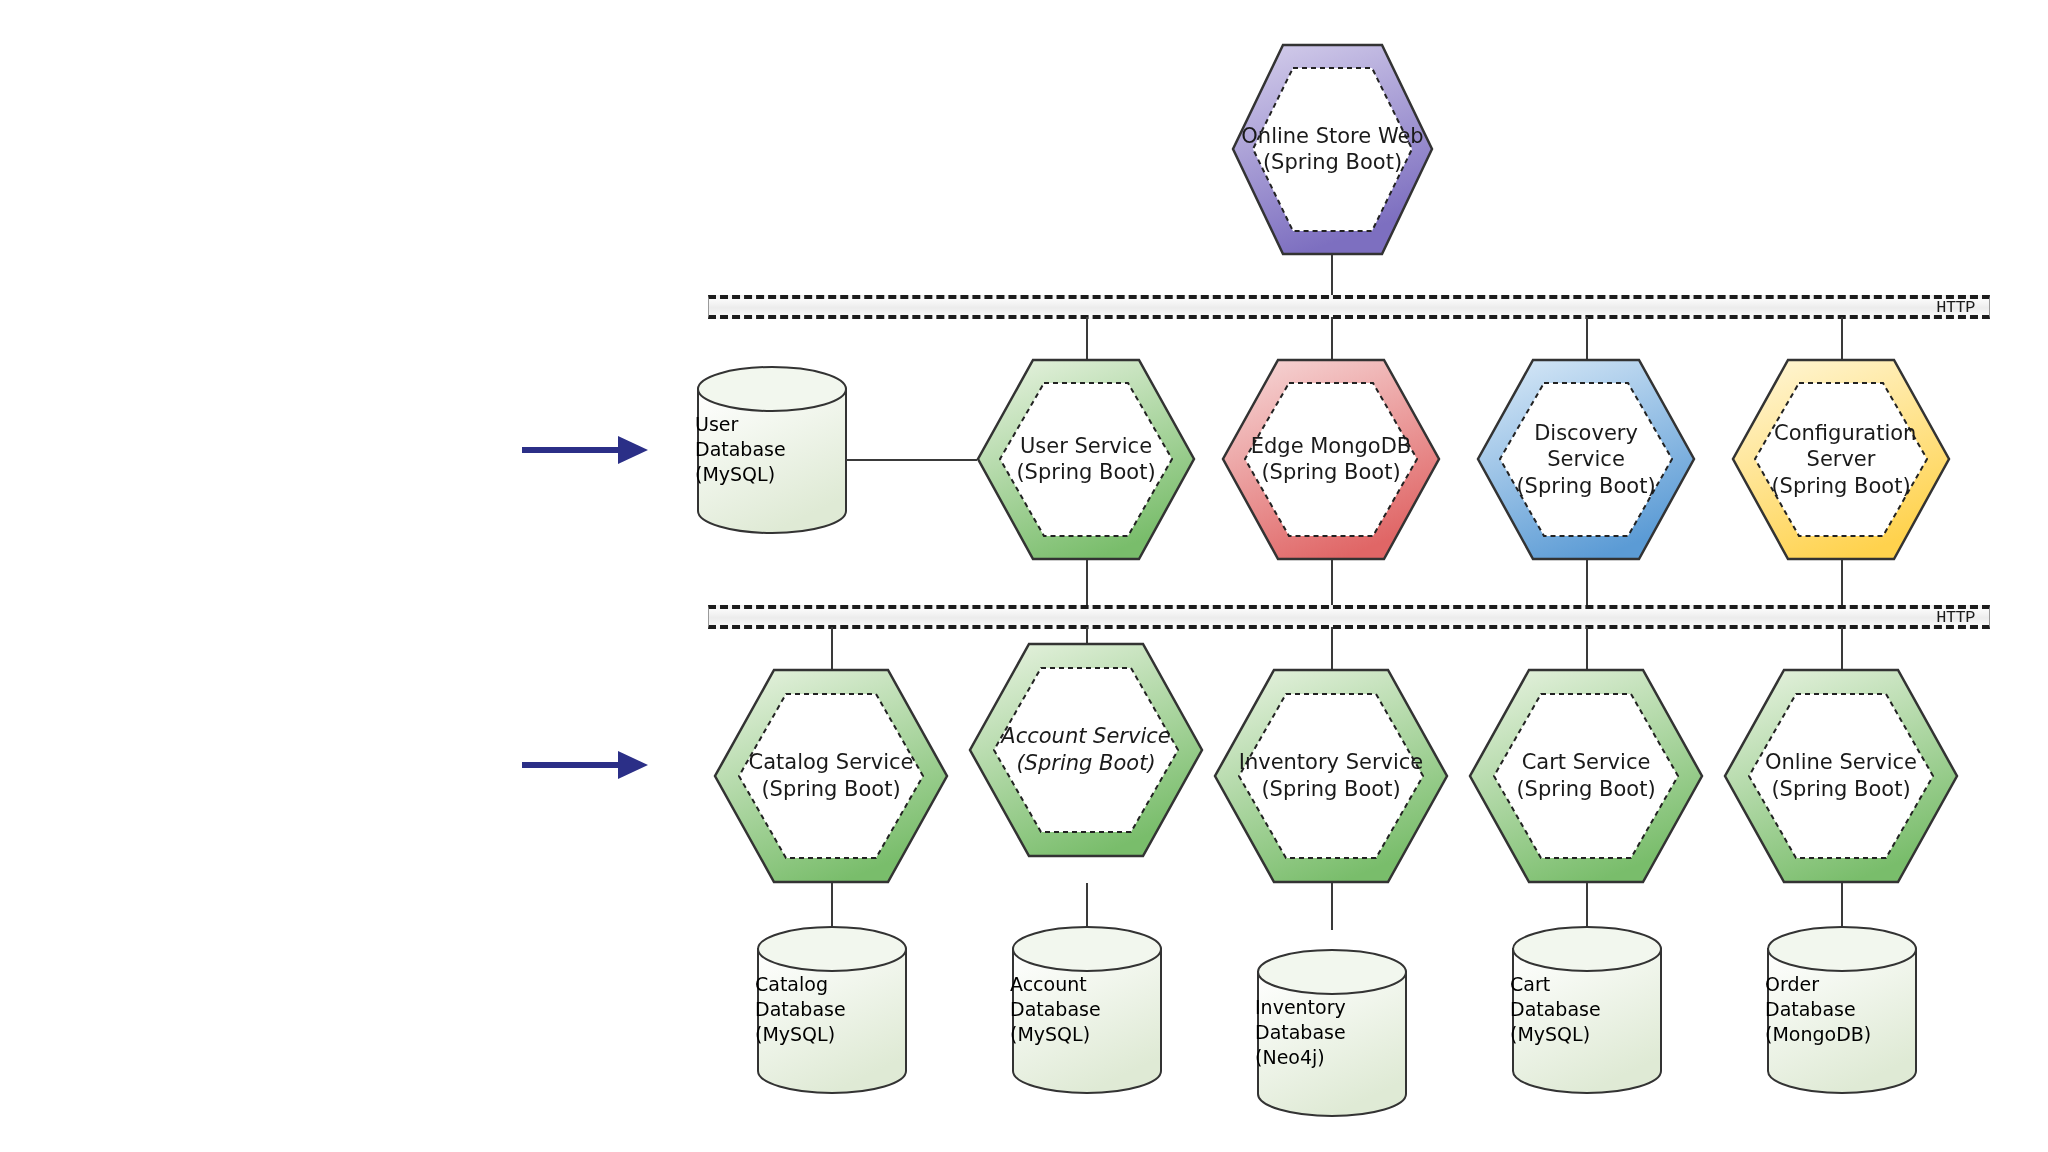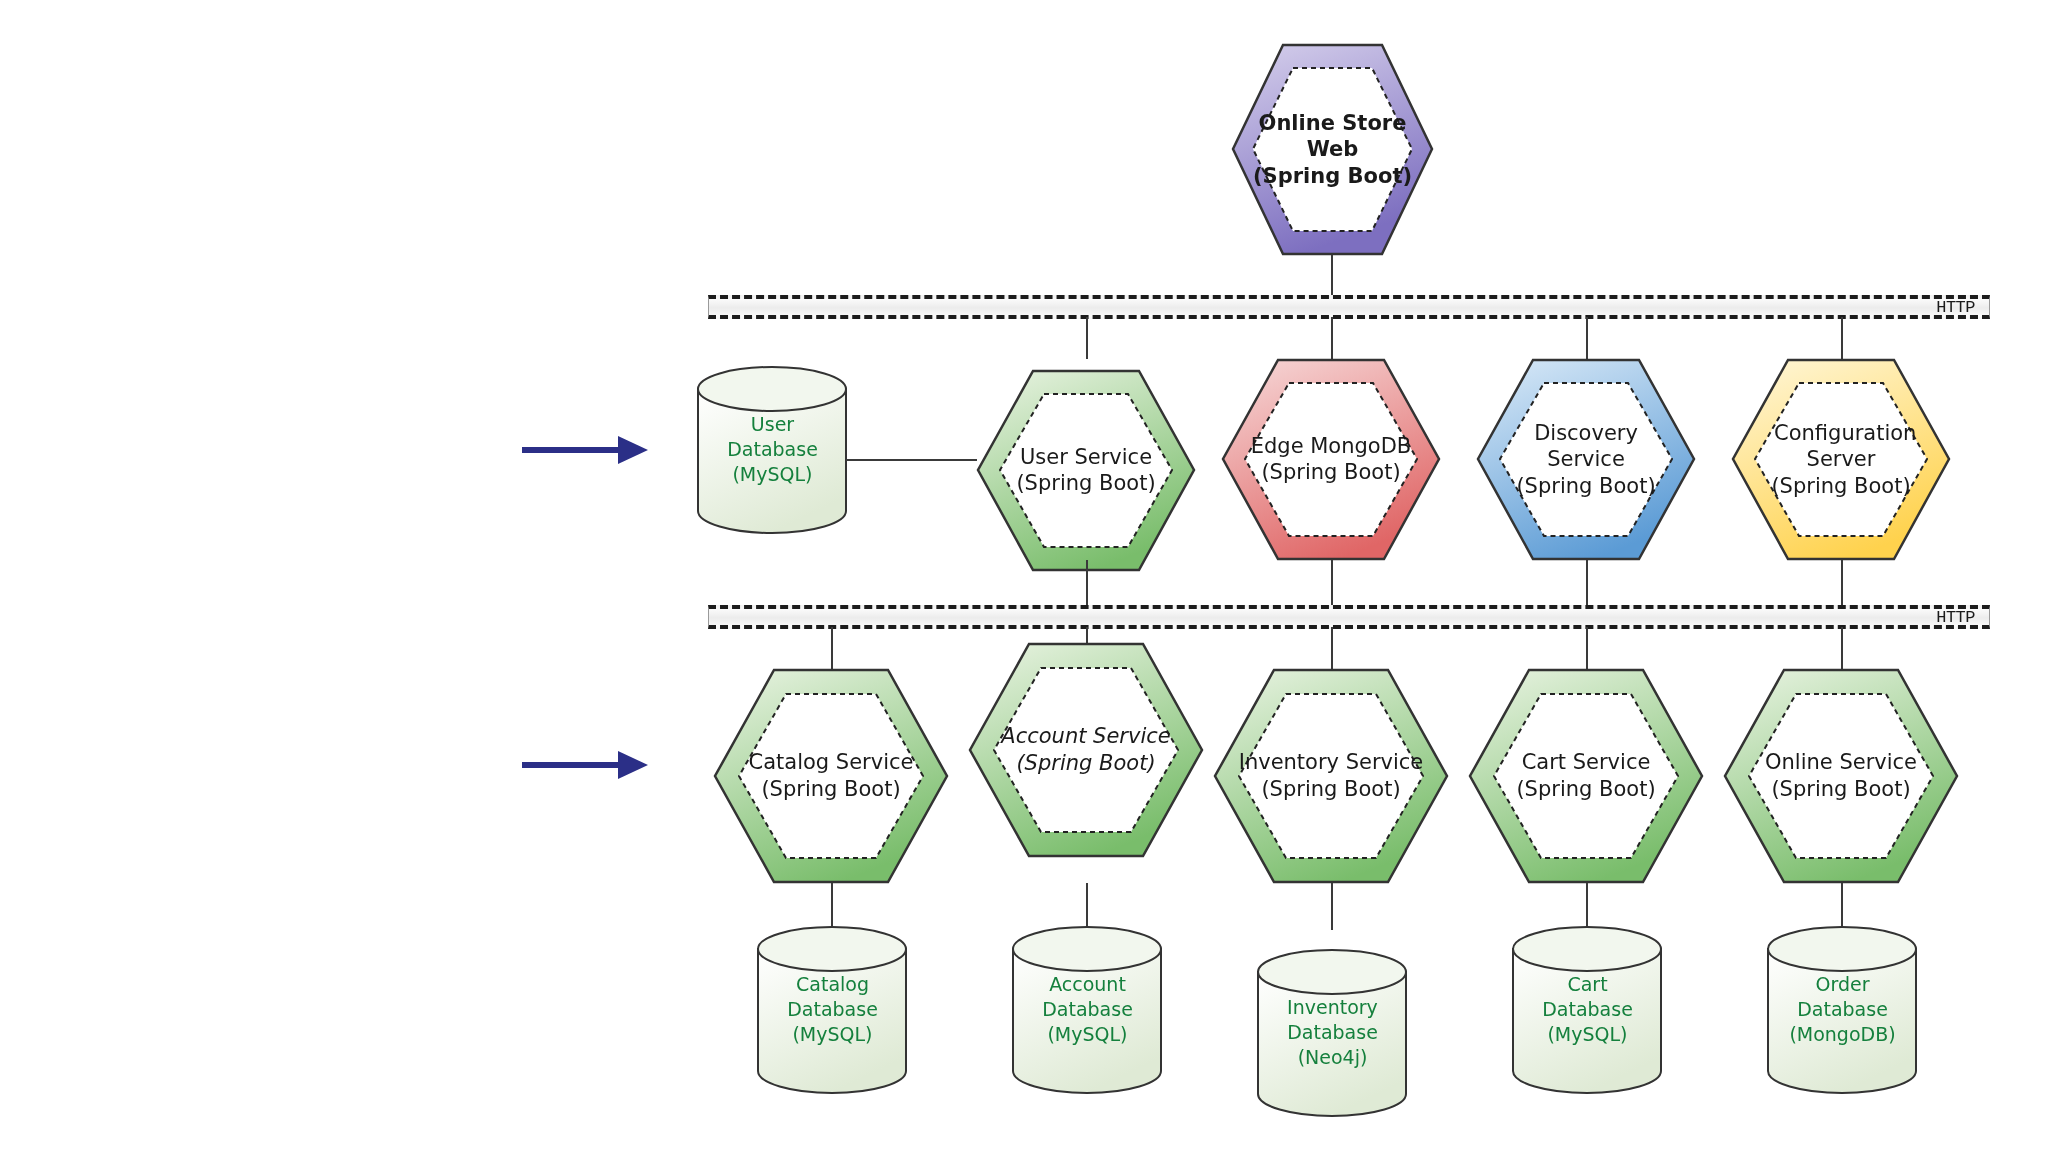--- a/index.html
+++ b/index.html
@@ -35,24 +35,23 @@
     pointer-events: none;
     padding: 0 6px;
   }
 
   .cyl { position: absolute; }
   .cyl .cy-label {
     position: absolute;
     left: 0; right: 0;
     top: 50%;
     transform: translateY(-50%);
-    text-align: center;
     font-size: 19px;
     line-height: 1.32;
-    color: #15803d;
+    color: #000000;
     font-family: "DejaVu Sans", sans-serif;
     pointer-events: none;
   }
 
   .bus {
     position: absolute;
     background: linear-gradient(180deg,#fbfbfb 0%,#ececec 55%,#f7f7f7 100%);
     border-top: 4px dashed #1c1c1c;
     border-bottom: 4px dashed #1c1c1c;
     border-left: 1px solid #9a9a9a;
@@ -84,21 +83,21 @@
   <svg class="lane-arrow" style="left:520px; top:432px;" width="130" height="36">
     <line x1="2" y1="18" x2="100" y2="18" stroke="#2b2f87" stroke-width="6"></line>
     <polygon points="98,4 128,18 98,32" fill="#2b2f87"></polygon>
   </svg>
 
   <svg class="lane-arrow" style="left:520px; top:747px;" width="130" height="36">
     <line x1="2" y1="18" x2="100" y2="18" stroke="#2b2f87" stroke-width="6"></line>
     <polygon points="98,4 128,18 98,32" fill="#2b2f87"></polygon>
   </svg>
 
-  <div class="hex" style="left:1230px; top:42px; width:205px; height:215px;font-weight:bold;">
+  <div class="hex" style="left:1230px; top:42px; width:205px; height:215px;">
     <svg width="205" height="215" viewBox="0 0 205 215">
       <defs>
         <linearGradient id="gcli" x1="0" y1="0" x2="0.35" y2="1">
           <stop offset="0%" stop-color="#d6d0ec"></stop>
           <stop offset="100%" stop-color="#7d6fc0"></stop>
         </linearGradient>
       </defs>
       <polygon points="53,3 152,3 202,107 152,212 53,212 3,107" fill="url(#gcli)" stroke="#333333" stroke-width="2.5"></polygon>
       <polygon points="63,26 142,26 182,107 142,189 63,189 23,107" fill="#ffffff" stroke="#222222" stroke-width="2" stroke-dasharray="5,4"></polygon>
     </svg>
@@ -132,21 +131,21 @@
     </svg>
     <div class="cy-label">
       <div>User</div>
       <div>Database</div>
       <div>(MySQL)</div>
     </div>
   </div>
 
   <div class="conn conn-h" style="left:846px; top:459px; width:131px;"></div>
 
-  <div class="hex" style="left:975px; top:368px; width:222px; height:205px;">
+  <div class="hex" style="left:975px; top:357px; width:222px; height:205px;">
     <svg width="222" height="205" viewBox="0 0 222 205">
       <defs>
         <linearGradient id="gbs0" x1="0.1" y1="0" x2="0.55" y2="1">
           <stop offset="0%" stop-color="#e6f2df"></stop>
           <stop offset="100%" stop-color="#79bd6b"></stop>
         </linearGradient>
       </defs>
       <polygon points="58,3 164,3 219,102 164,202 58,202 3,102" fill="url(#gbs0)" stroke="#333333" stroke-width="2.5"></polygon>
       <polygon points="69,26 153,26 197,102 153,179 69,179 25,102" fill="#ffffff" stroke="#222222" stroke-width="2" stroke-dasharray="5,4"></polygon>
     </svg>

